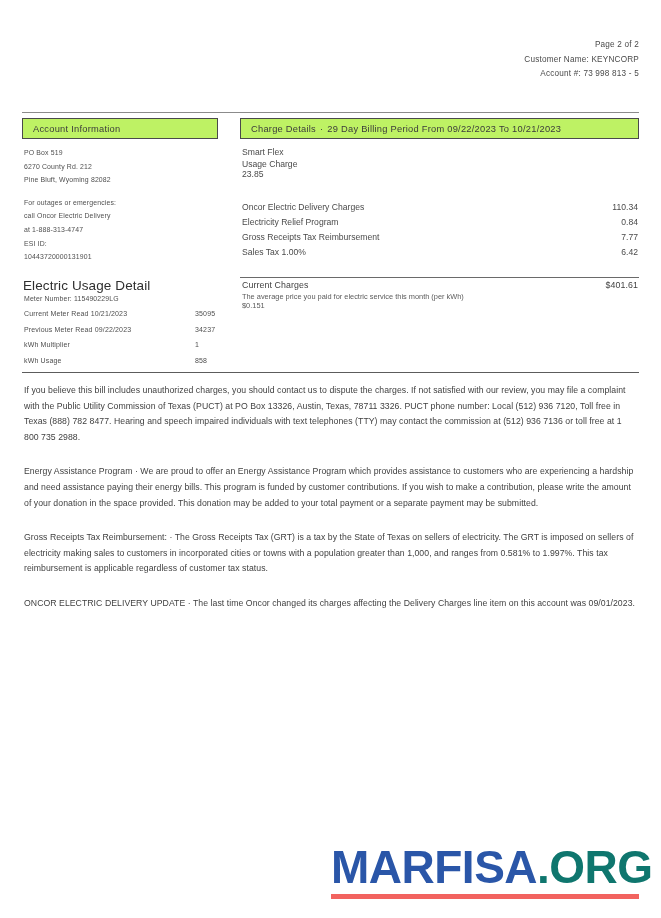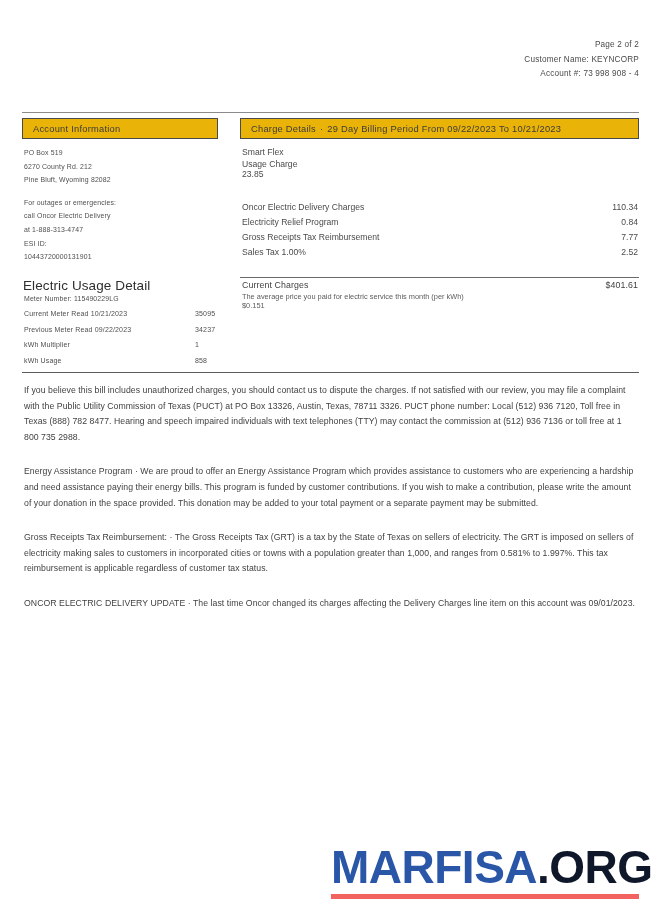--- a/index.html
+++ b/index.html
@@ -51,21 +51,21 @@
     top: 372px;
     width: 617px;
     height: 1.4px;
     background: #5c5c5c;
   }
 
   
   .hdr-bar {
     position: absolute;
     box-sizing: border-box;
-    background: #eab308;
+    background: #bef264;
     border: 1.3px solid #4a4a4a;
     height: 21px;
     display: flex;
     align-items: center;
     padding-left: 10px;
     font-size: 9.3px;
     color: #3b3b3b;
     letter-spacing: 0.25px;
   }
   #account-info-header {
@@ -230,37 +230,37 @@
   }
   .watermark-text {
     font-size: 46px;
     font-weight: bold;
     color: #2a56a8;
     letter-spacing: -0.5px;
     line-height: 50px;
     text-align: left;
     white-space: nowrap;
   }
-  .watermark-text .org { color: #0f172a; }
+  .watermark-text .org { color: #0f766e; }
   .watermark-bar {
     margin-top: 2px;
     width: 308px;
     height: 5px;
     background: #f2635f;
   }
 </style>
 </head>
 <body>
 
 <div class="page">
 
   <div class="doc-header">
     <div>Page 2 of 2</div>
     <div>Customer Name: KEYNCORP</div>
-    <div>Account #: 73 998 908 - 4</div>
+    <div>Account #: 73 998 813 - 5</div>
   </div>
 
   <div class="rule-top"></div>
 
   <div class="hdr-bar" id="account-info-header">
     <span>Account Information</span>
   </div>
 
   <div class="hdr-bar" id="charge-details-header">
     <span>Charge Details</span>
@@ -316,21 +316,21 @@
     <div class="charge-row">
       <span class="label">Electricity Relief Program</span>
       <span class="amount">0.84</span>
     </div>
     <div class="charge-row">
       <span class="label">Gross Receipts Tax Reimbursement</span>
       <span class="amount">7.77</span>
     </div>
     <div class="charge-row">
       <span class="label">Sales Tax   1.00%</span>
-      <span class="amount">2.52</span>
+      <span class="amount">6.42</span>
     </div>
   </div>
 
   <div class="charge-total-rule"></div>
 
   <div class="total-row">
     <span>Current Charges</span>
     <span>$401.61</span>
   </div>
 

